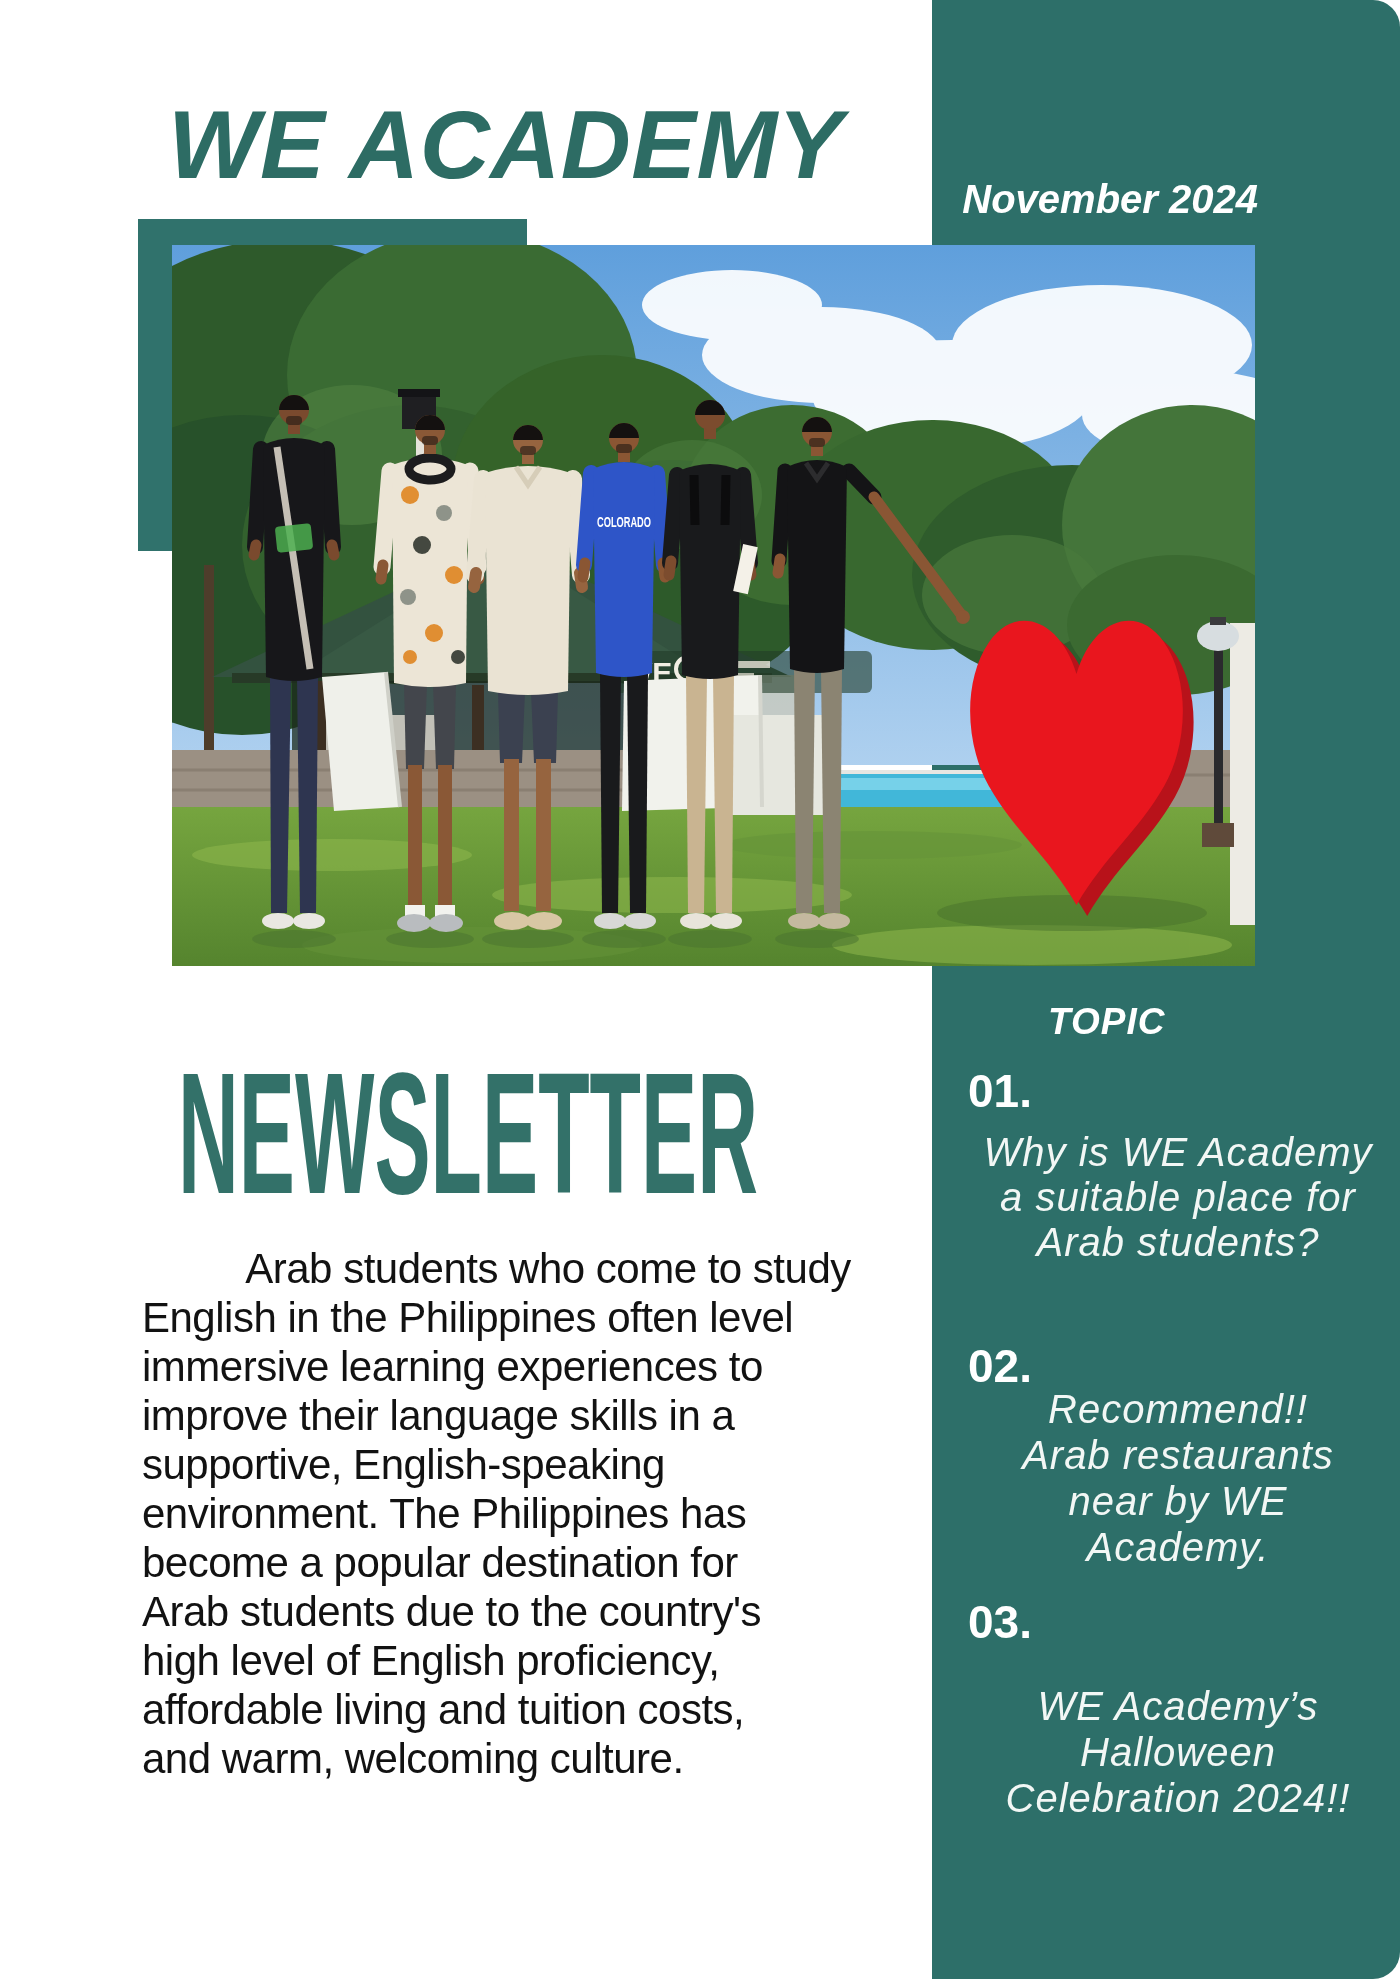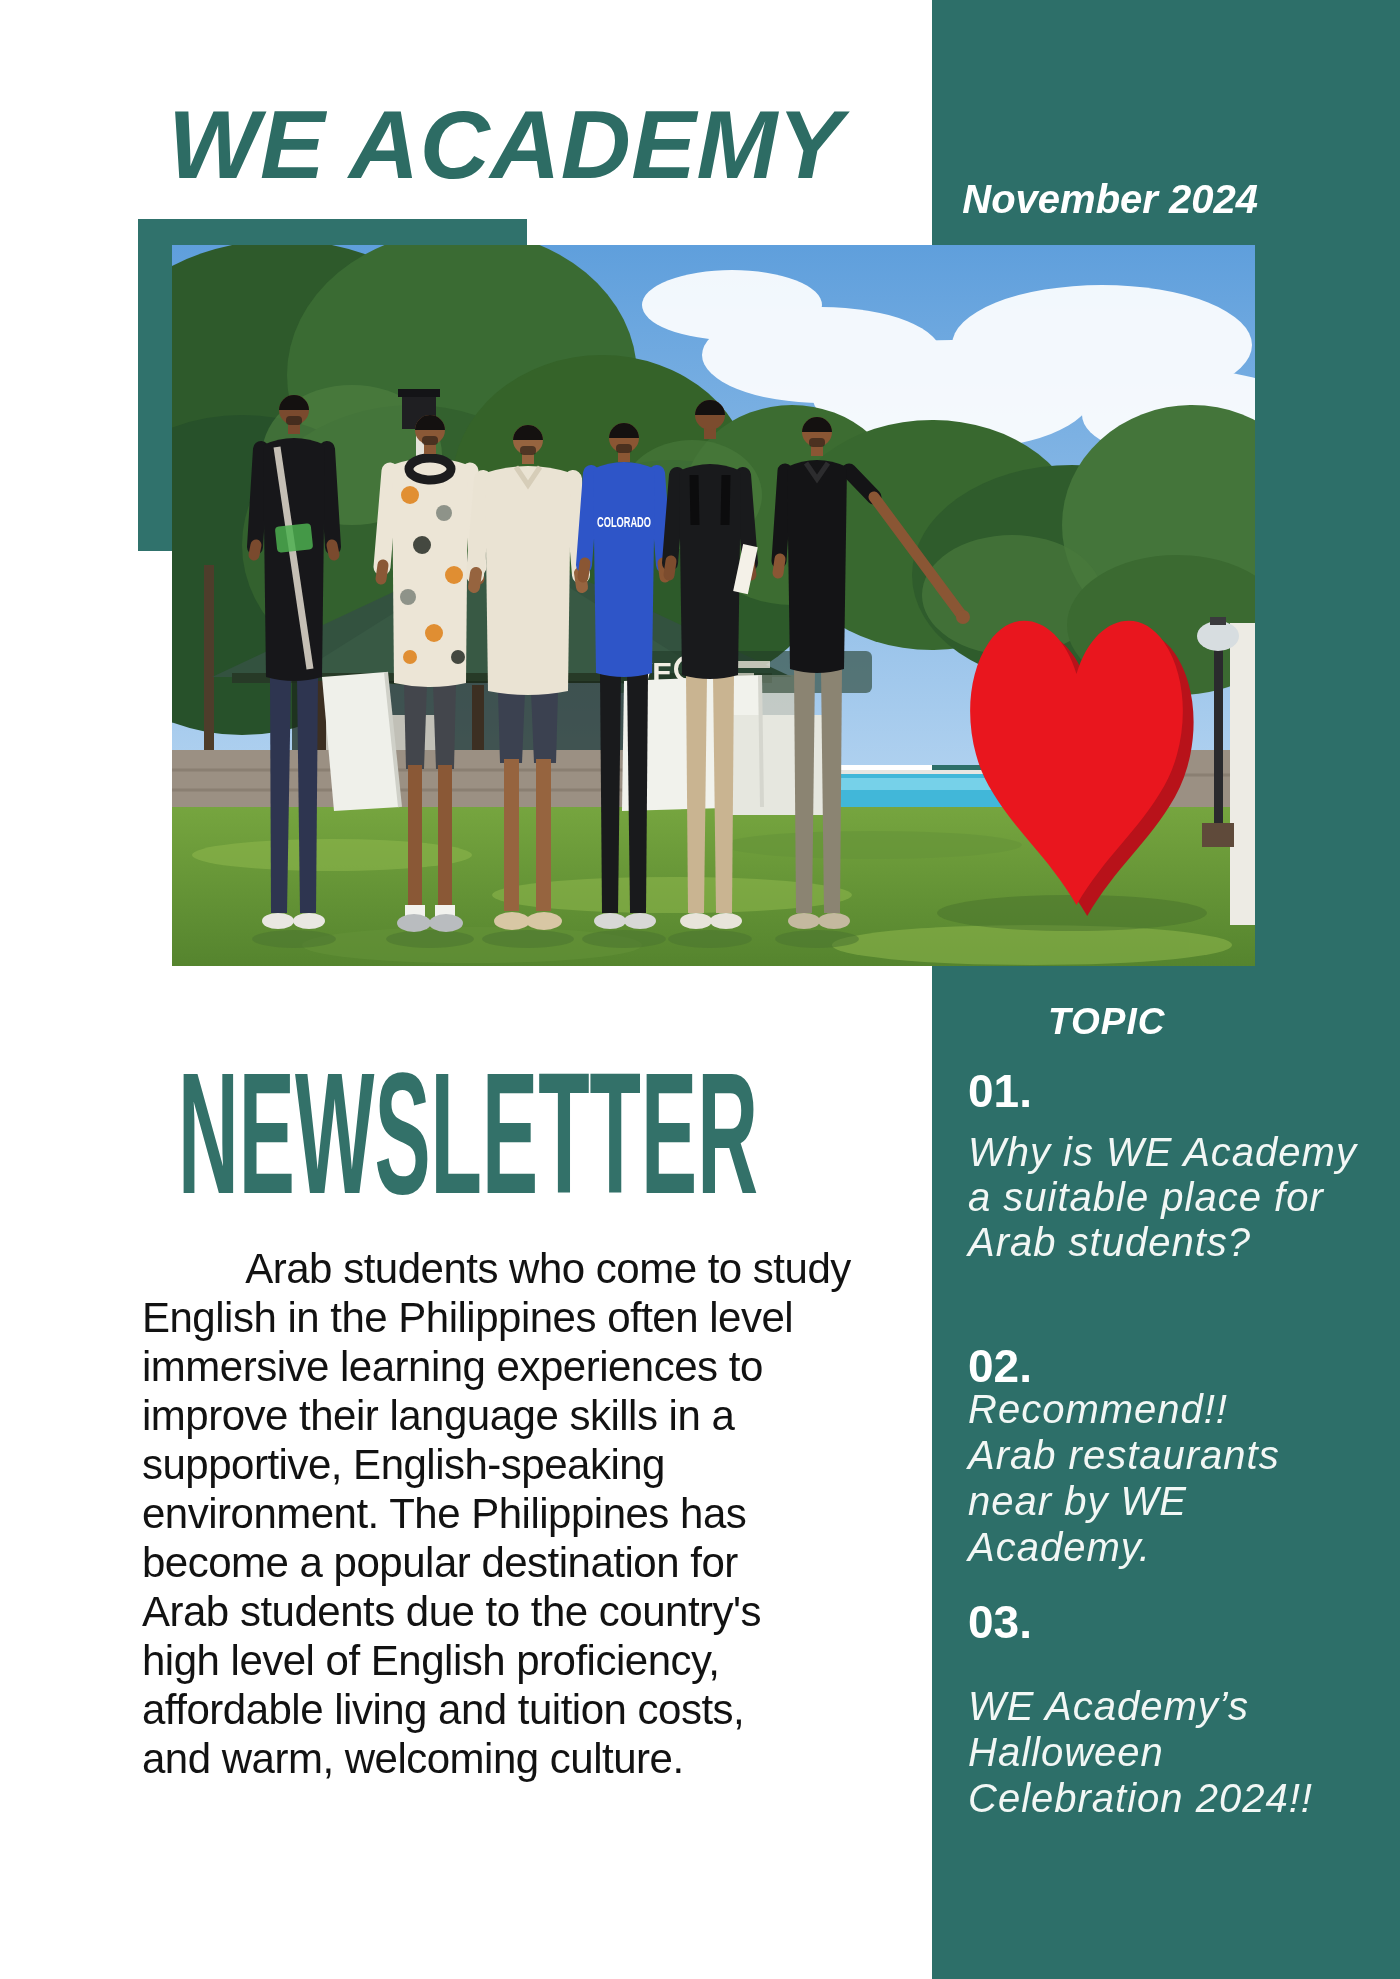--- a/index.html
+++ b/index.html
@@ -1,18 +1,19 @@
 <!DOCTYPE html>
 <html><head>
 <meta charset="utf-8">
 <style>
   html,body{margin:0;padding:0;background:#ffffff;}
   .page{
     position:relative;width:1400px;height:1979px;background:#ffffff;overflow:hidden;
     font-family:"Liberation Sans", sans-serif;
+    border-radius:27px;
   }
   .sidebar{position:absolute;left:932px;top:0;width:468px;height:1979px;background:#2d6f69;}
   .accent-rect{position:absolute;left:138px;top:219px;width:389px;height:332px;background:#30726c;}
   .brand-title{
     position:absolute;left:168px;top:96px;width:760px;
     font-size:97px;font-weight:bold;font-style:italic;line-height:1;
     color:#2d6c64;white-space:nowrap;letter-spacing:0.5px;
   }
   .issue-date{
     position:absolute;left:932px;top:175px;width:326px;text-align:right;
@@ -28,21 +29,21 @@
   .article-body .body-line.first{padding-left:22px;text-align:center;}
   .topic-heading{
     position:absolute;left:1048px;top:1000px;
     font-size:37px;font-weight:bold;font-style:italic;color:#ffffff;letter-spacing:1px;line-height:1.2;white-space:nowrap;
   }
   .topic-number{
     position:absolute;left:968px;font-size:46px;font-weight:bold;color:#ffffff;line-height:1;white-space:nowrap;
   }
   .topic-lines{
     position:absolute;left:968px;width:420px;
-    font-size:40px;font-style:italic;color:#f2f7f5;letter-spacing:1px;
+    font-size:40px;font-style:italic;color:#f2f7f5;letter-spacing:1px;text-align:center;
   }
   .topic-lines .t-line{white-space:nowrap;}
   .tn-1{top:1068px;} .tl-1{top:1130px;line-height:45px;}
   .tn-2{top:1343px;} .tl-2{top:1386px;line-height:46px;}
   .tn-3{top:1599px;} .tl-3{top:1683px;line-height:46px;}
 </style>
 </head>
 <body>
 
 <div class="page">

